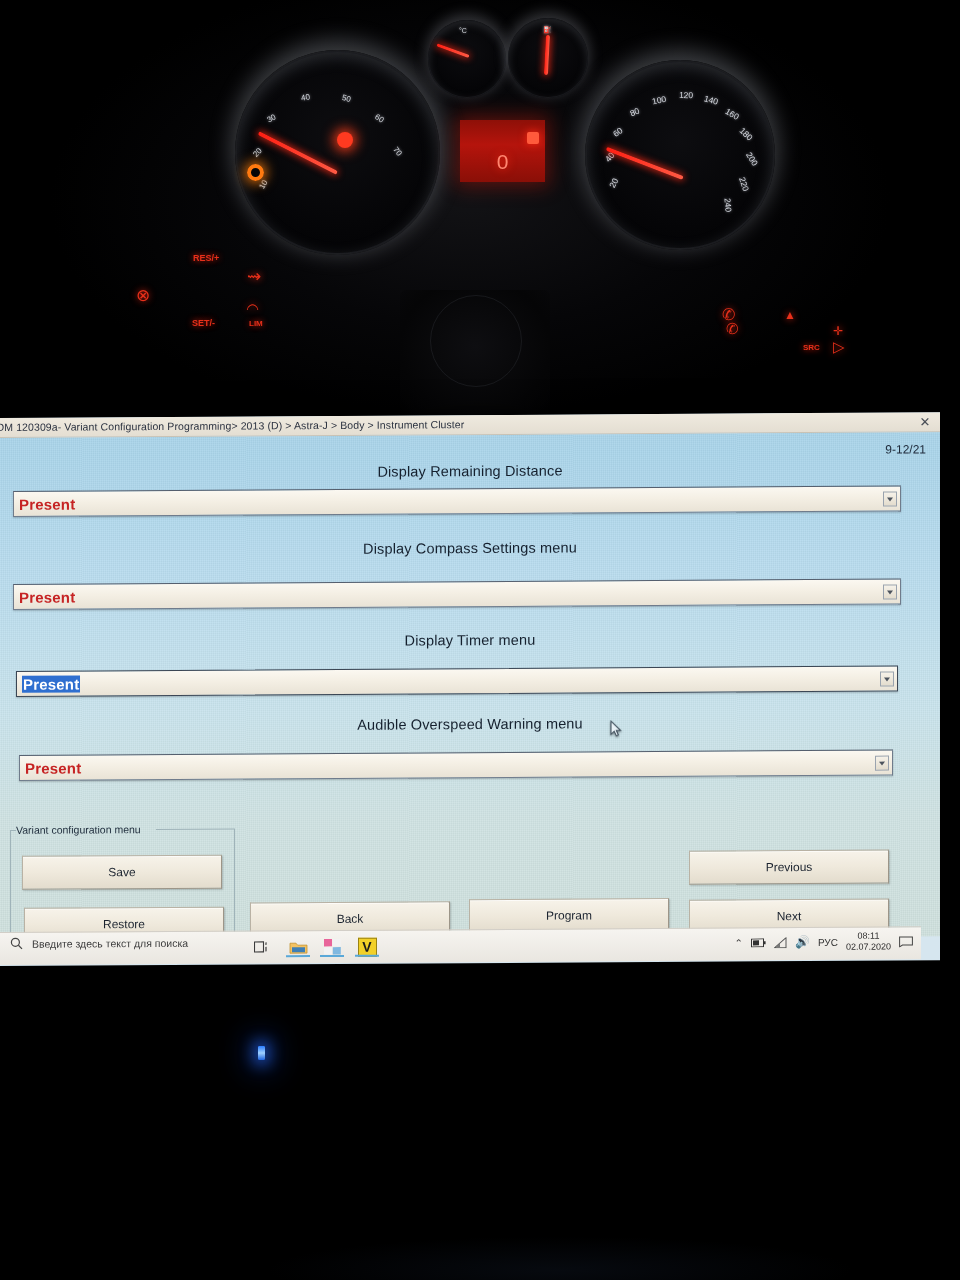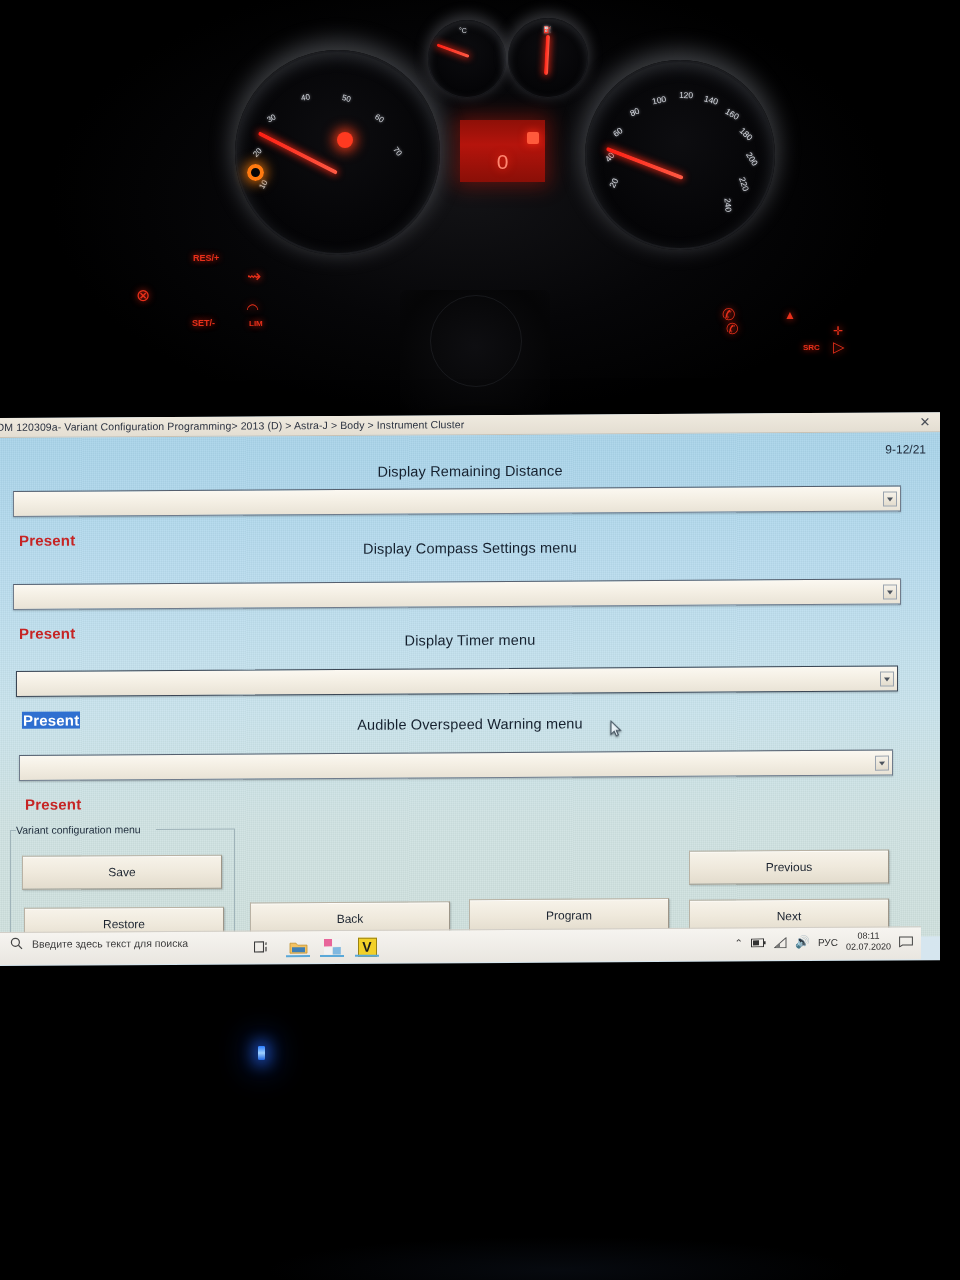--- a/index.html
+++ b/index.html
@@ -97,21 +97,21 @@
   .page-no { position:absolute; right:14px; top:10px; font-size:12px; color:#1d2838; }
 
   .field-label { position:absolute; width:100%; text-align:center; font-size:14.5px;
                  color:#15202e; letter-spacing:.15px; }
 
   .combo { position:absolute; height:26px;
            background:linear-gradient(180deg,#fbf8f1 0%, #f4efe4 45%, #e9e3d6 100%);
            border:1px solid #6f7b8b; border-top-color:#555f6e;
            box-shadow:0 1px 2px rgba(0,0,0,.22); }
   .combo .val { position:absolute; left:5px; top:4px; font-size:15px; color:#c62424;
-                font-weight:bold; letter-spacing:.2px;margin-top:36px; }
+                font-weight:bold; letter-spacing:.2px; }
   .combo .val.sel { background:#2f6fd0; color:#ffffff; padding:0 1px; }
   .combo .arrow { position:absolute; right:3px; top:5px; width:14px; height:15px;
                   background:linear-gradient(180deg,#f6f2e9,#e3dccd);
                   border:1px solid #9aa3ae; display:flex; align-items:center; justify-content:center; }
   .combo .arrow i { display:block; width:0;height:0; border-left:3px solid transparent;
                     border-right:3px solid transparent; border-top:4px solid #4c535d; font-style:normal; }
 
   #groupbox { position:absolute; left:10px; top:392px; width:225px; height:120px;
               border:1px solid #9fb3b9; border-top:none; }
   #groupbox:before, #groupbox:after { content:""; position:absolute; top:0; height:1px; background:#9fb3b9; }

